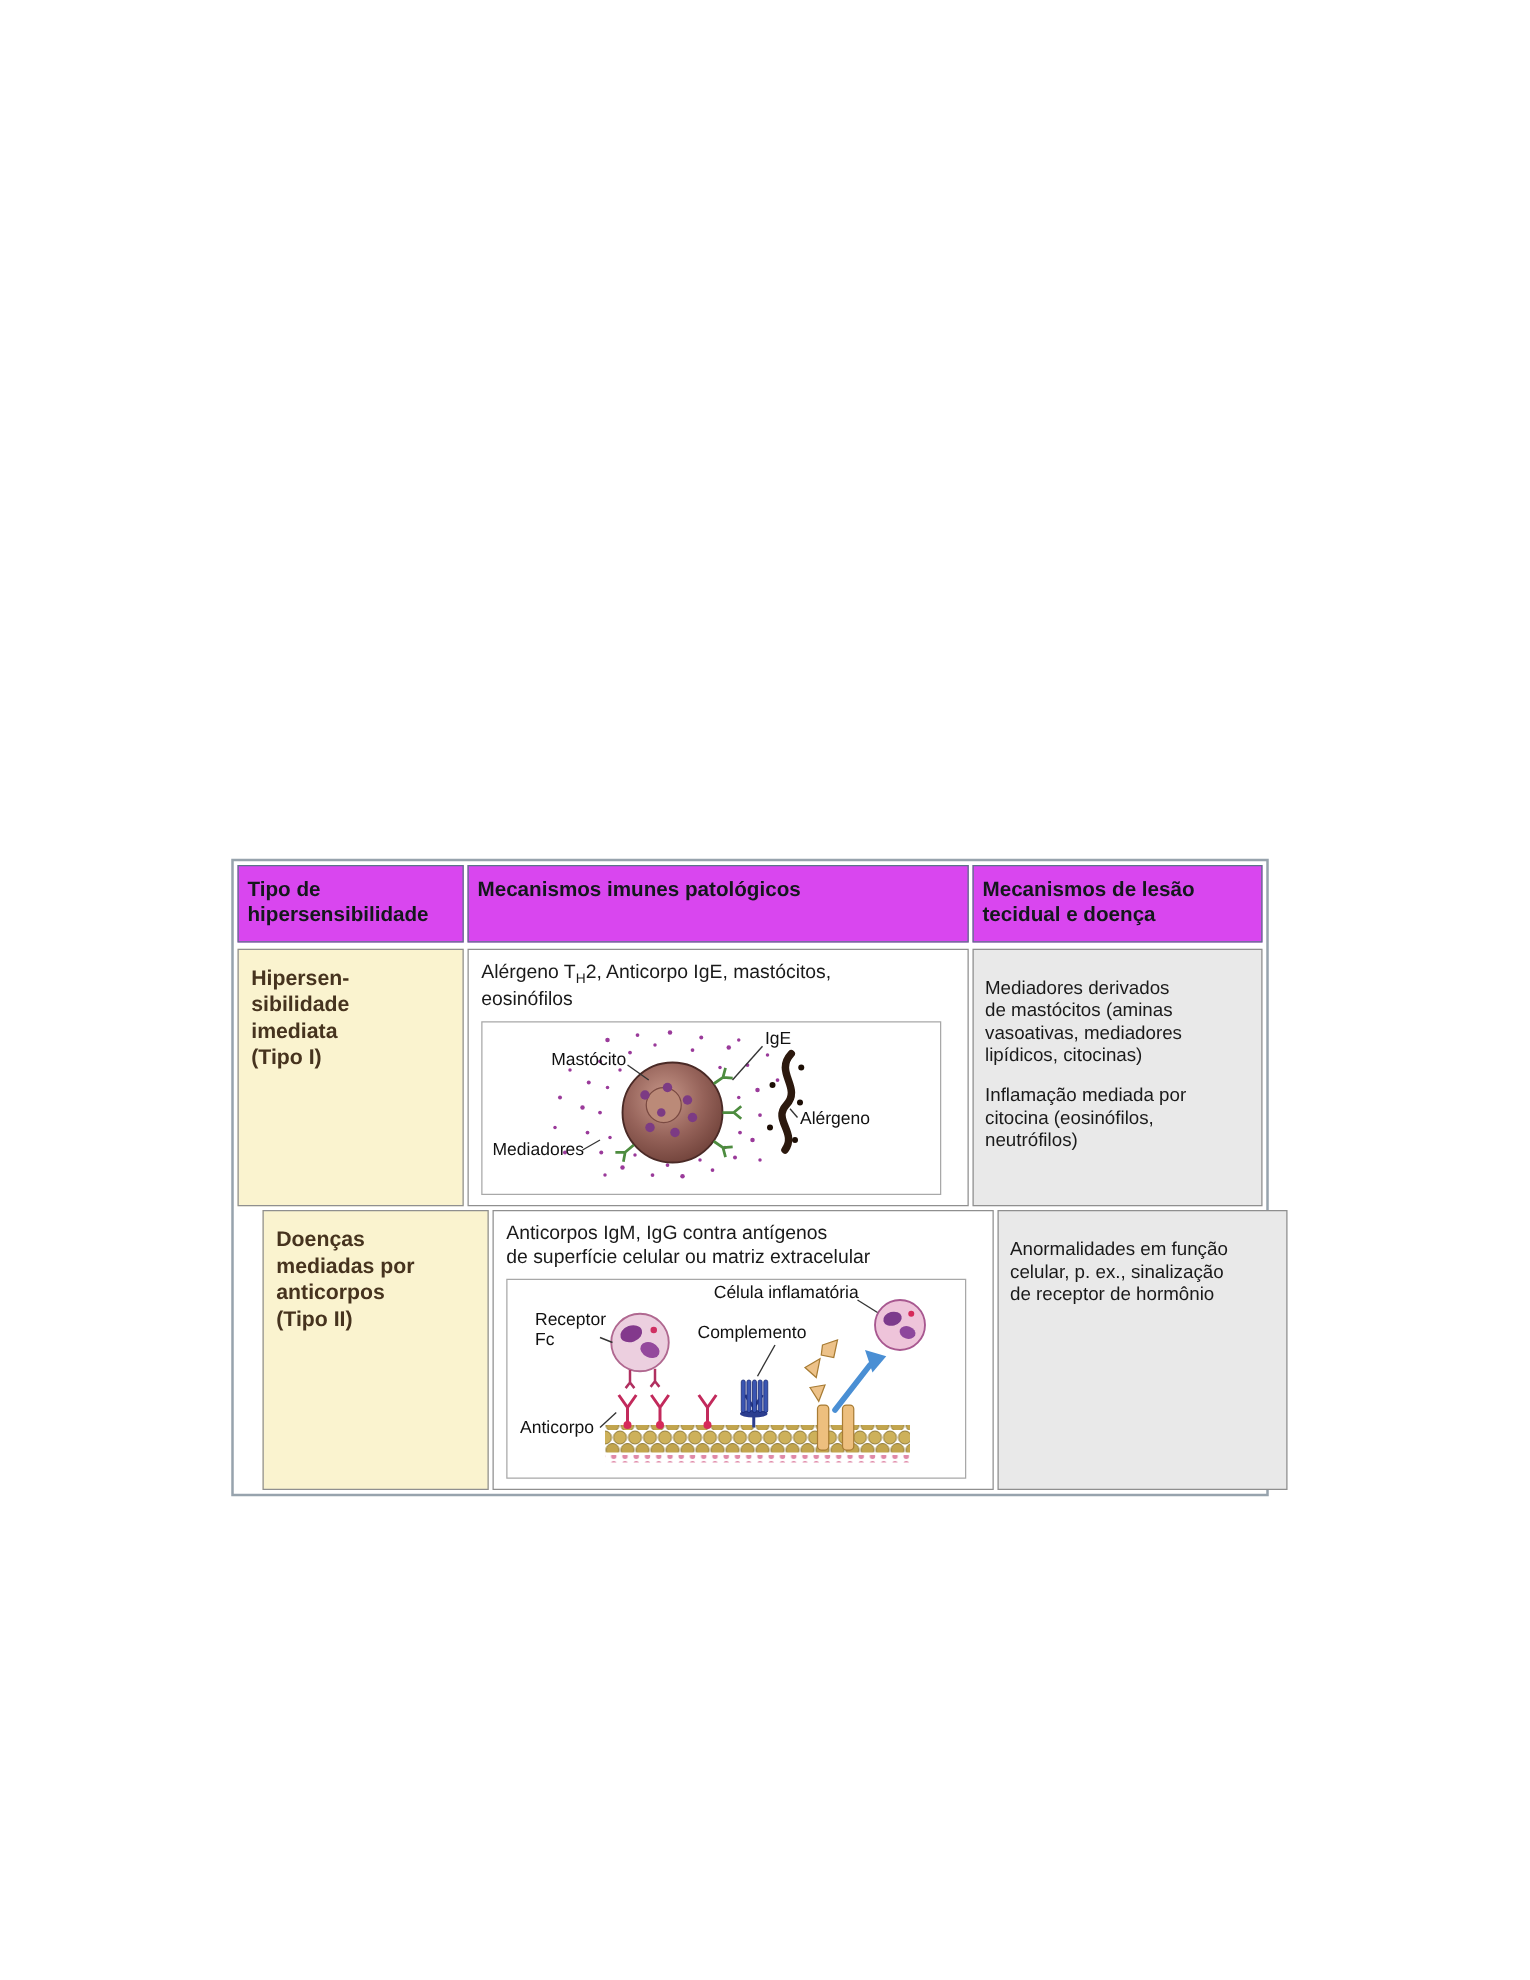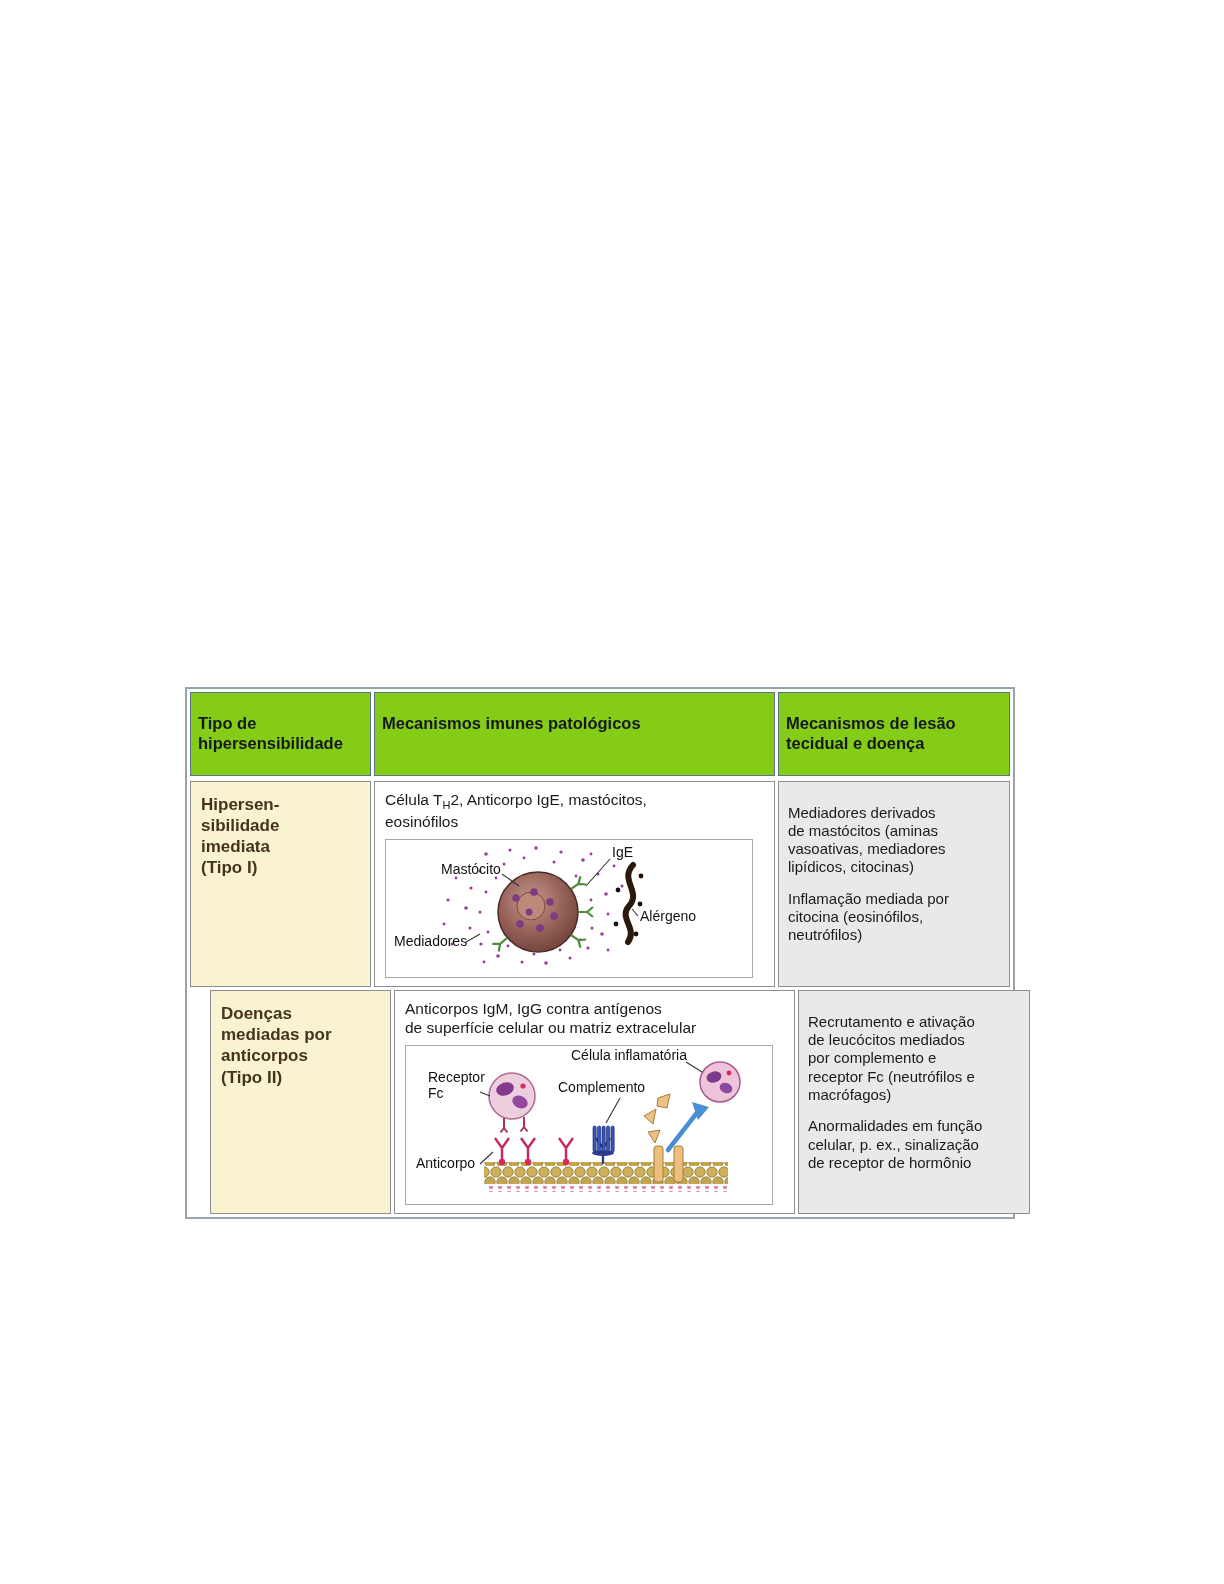--- a/index.html
+++ b/index.html
@@ -12,21 +12,21 @@
     border:2px solid #97a3ad; background:#ffffff; padding:3px;
     box-sizing:border-box;
   }
   .thead, .trow {
     display:grid; grid-template-columns:181px 401px 232px; gap:3px;
   }
   .thead { margin-bottom:5px; }
   .trow { margin-bottom:3px; }
   .trow:last-child { margin-bottom:0;margin-left:20px; }
   .th {
-    background:#84cc16; border:1px solid #5b7488; padding:21px 7px;
+    background:#d946ef; border:1px solid #5b7488; padding:10px 7px;
     font-weight:bold; font-size:16.5px; line-height:1.2; white-space:pre-line;
     color:#14181c;
   }
   .td { border:1px solid #8f8f8f; box-sizing:border-box; }
   .type-cell {
     background:#faf3cf; padding:12px 8px 10px 10px; font-weight:bold;
     font-size:17px; line-height:1.25; white-space:pre-line; color:#46331e;
   }
   .mech-cell { background:#ffffff; padding:8px 10px; font-size:15.5px; line-height:1.25; }
   .mech-text { white-space:pre-line; }
@@ -57,21 +57,21 @@
 tecidual e doença</div>
     </div>
 
     <div class="trow row-1">
       <div class="td type-cell">Hipersen-
 sibilidade
 imediata
 (Tipo I)</div>
 
       <div class="td mech-cell">
-        <div class="mech-text"><span>Célula T</span><sub>H</sub><span>2, Anticorpo IgE, mastócitos,
+        <div class="mech-text"><span>Alérgeno T</span><sub>H</sub><span>2, Anticorpo IgE, mastócitos,
 eosinófilos</span></div>
 
         <div class="diagram-frame">
           <svg width="366" height="137" viewBox="0 0 366 137">
             <defs>
               <radialGradient id="mastg" cx="42%" cy="36%" r="70%">
                 <stop offset="0%" stop-color="#c8988a"></stop>
                 <stop offset="55%" stop-color="#96635a"></stop>
                 <stop offset="100%" stop-color="#6e4038"></stop>
               </radialGradient>
@@ -271,25 +271,20 @@
             <line class="ptr" x1="74" y1="46" x2="84" y2="50"></line>
             <text x="152" y="46">Complemento</text>
             <line class="ptr" x1="214" y1="52" x2="200" y2="77"></line>
             <text x="10" y="122">Anticorpo</text>
             <line class="ptr" x1="74" y1="118" x2="87" y2="106"></line>
           </svg>
         </div>
       </div>
 
       <div class="td injury-cell">
-        <p>Recrutamento e ativação
-de leucócitos mediados
-por complemento e
-receptor Fc (neutrófilos e
-macrófagos)</p>
         <p>Anormalidades em função
 celular, p. ex., sinalização
 de receptor de hormônio</p>
       </div>
     </div>
 
   </div>
 </div>
 
 </body></html>

